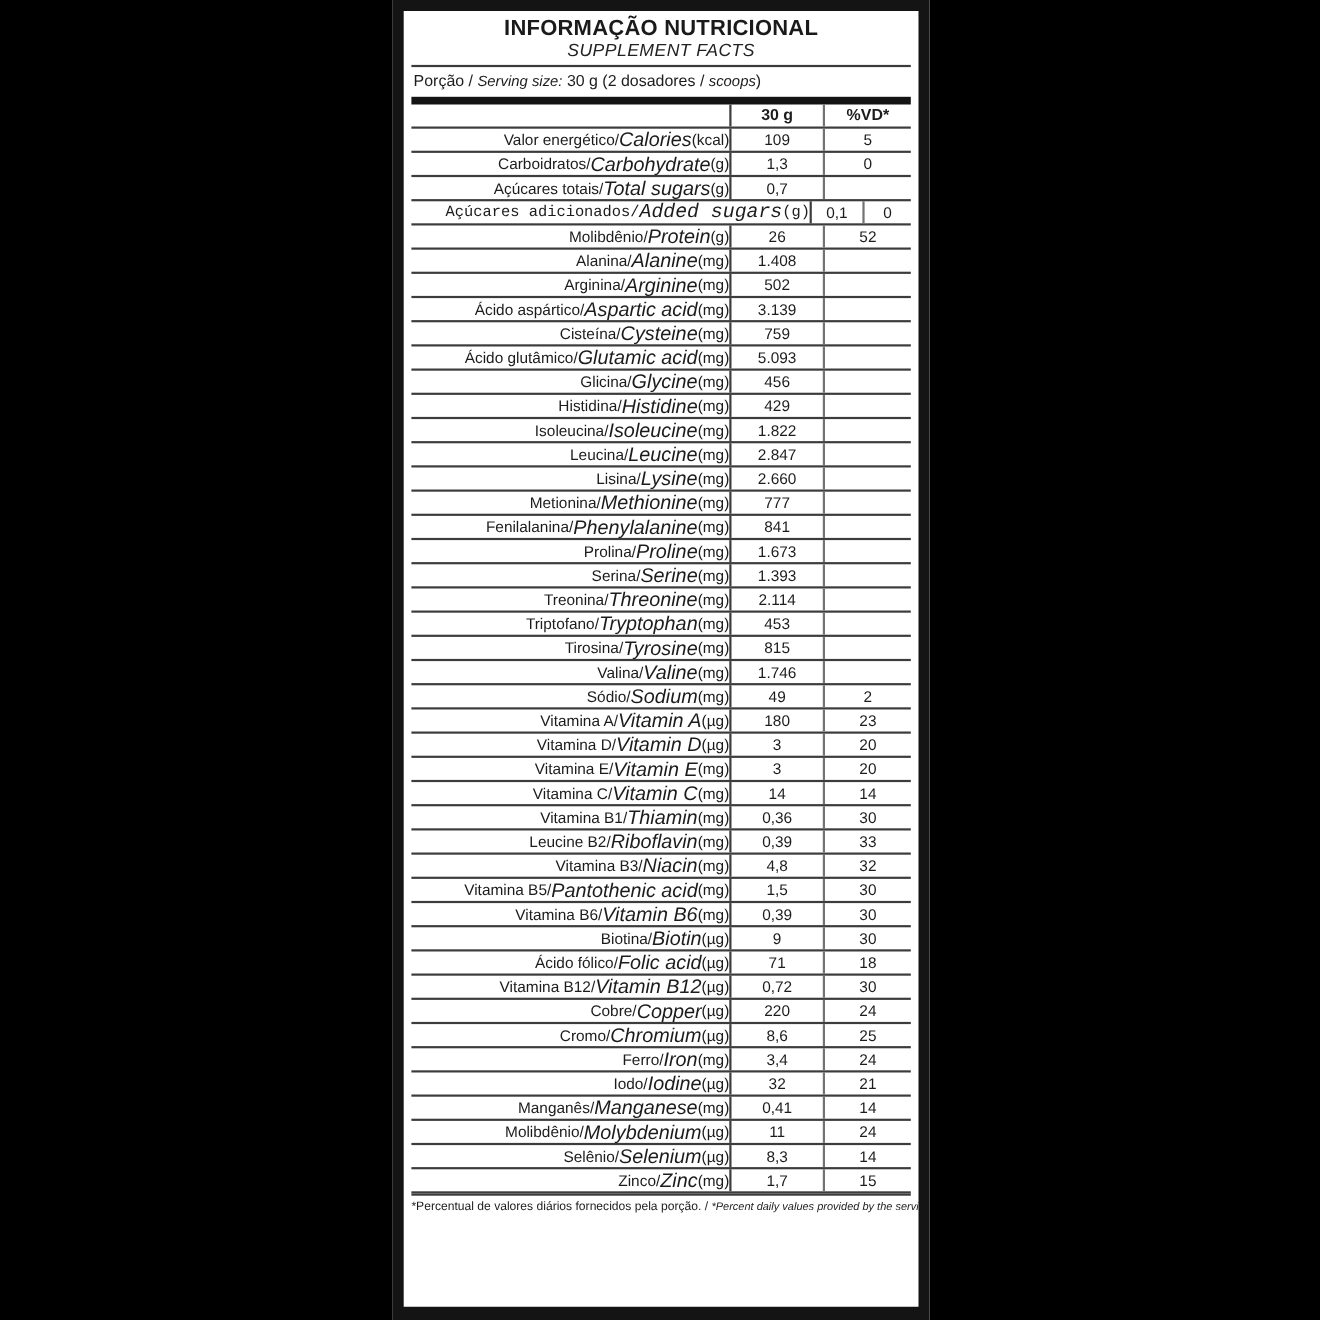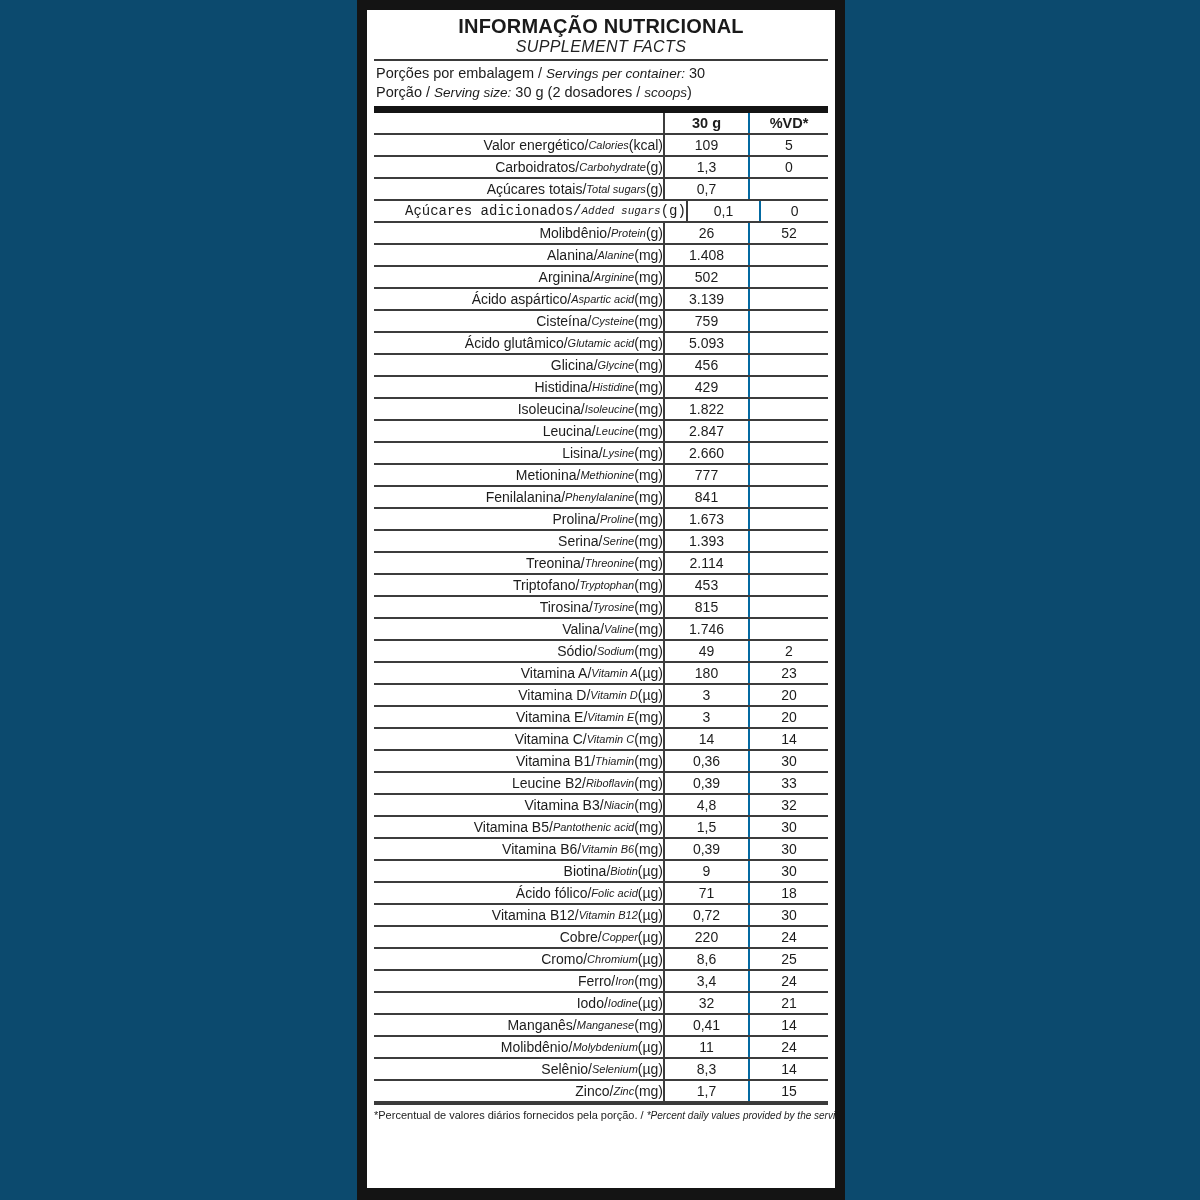--- a/index.html
+++ b/index.html
@@ -6,21 +6,21 @@
     margin: 0;
     padding: 0;
     background: #ffffff;
     font-family: "Liberation Sans", sans-serif;
     color: #1c1c1c;
   }
   .page {
     position: relative;
     width: 1200px;
     height: 1200px;
-    background: #0c4a6e;
+    background: #000000;
     overflow: hidden;
   }
   .supplement-label {
     position: absolute;
     left: 357px;
     top: 0;
     width: 488px;
     height: 1200px;
     box-sizing: border-box;
     border-left: 10px solid #141414;
@@ -66,25 +66,25 @@
     white-space: nowrap;
     overflow: visible;
   }
   .td-label {
     flex: 1;
     padding-left: 4px;
     border-right: 2px solid #3c3c3c;
     font-size: 14px;
     justify-content: flex-end;
   }
-  .td-label i { font-size: 11px; }
+  .td-label i { font-size: 18px; }
   .td-val {
     width: 85px;
     justify-content: center;
-    border-right: 2px solid #0369a1;
+    border-right: 2px solid #737373;
     font-size: 14px;
   }
   .td-vd {
     width: 78px;
     justify-content: center;
     font-size: 14px;
   }
   .header-row { font-weight: bold; }
   .header-row .td { font-size: 14.5px; }
   .indent-1 .td-label { padding-left: 14px; }
@@ -114,21 +114,20 @@
   <div class="supplement-label">
 
     <div class="title-block">
       <div class="label-title">INFORMAÇÃO NUTRICIONAL</div>
       <div class="label-subtitle">SUPPLEMENT FACTS</div>
     </div>
 
     <div class="thin-rule"></div>
 
     <div class="servings-block">
-      <div class="line"><span>Porções por embalagem / </span><i>Servings per container:</i><span> 30</span></div>
       <div class="line"><span>Porção / </span><i>Serving size:</i><span> 30 g (2 dosadores / </span><i>scoops</i><span>)</span></div>
     </div>
 
     <div class="thick-bar"></div>
 
     <div class="ntable">
       <div class="tr header-row">
         <div class="td td-label"></div>
         <div class="td td-val">30 g</div>
         <div class="td td-vd">%VD*</div>

